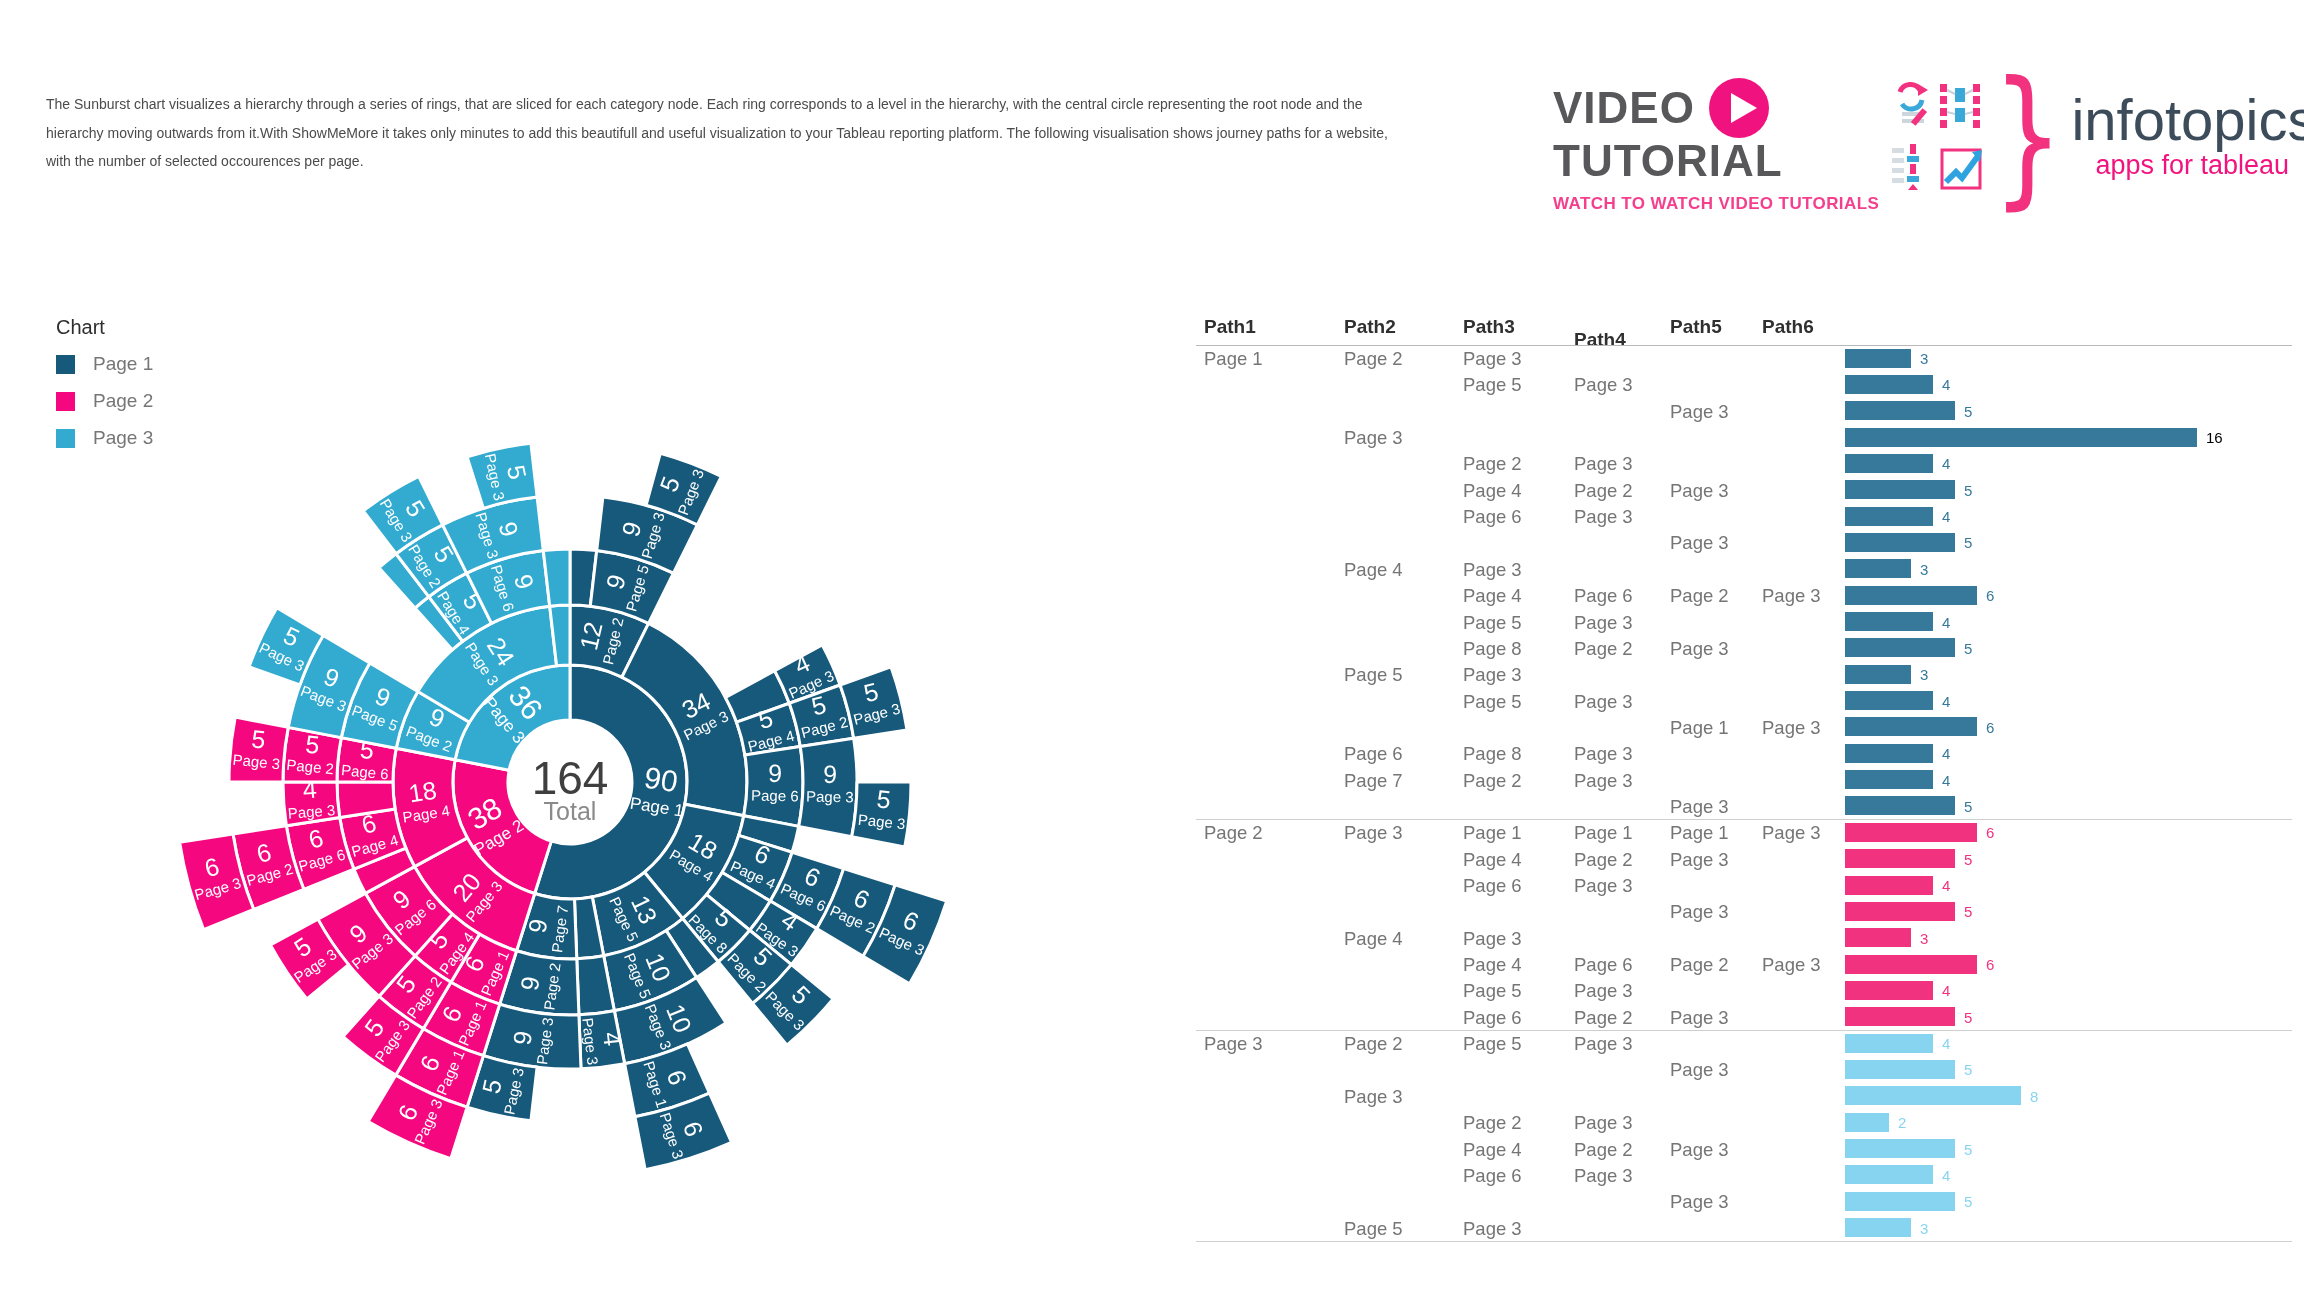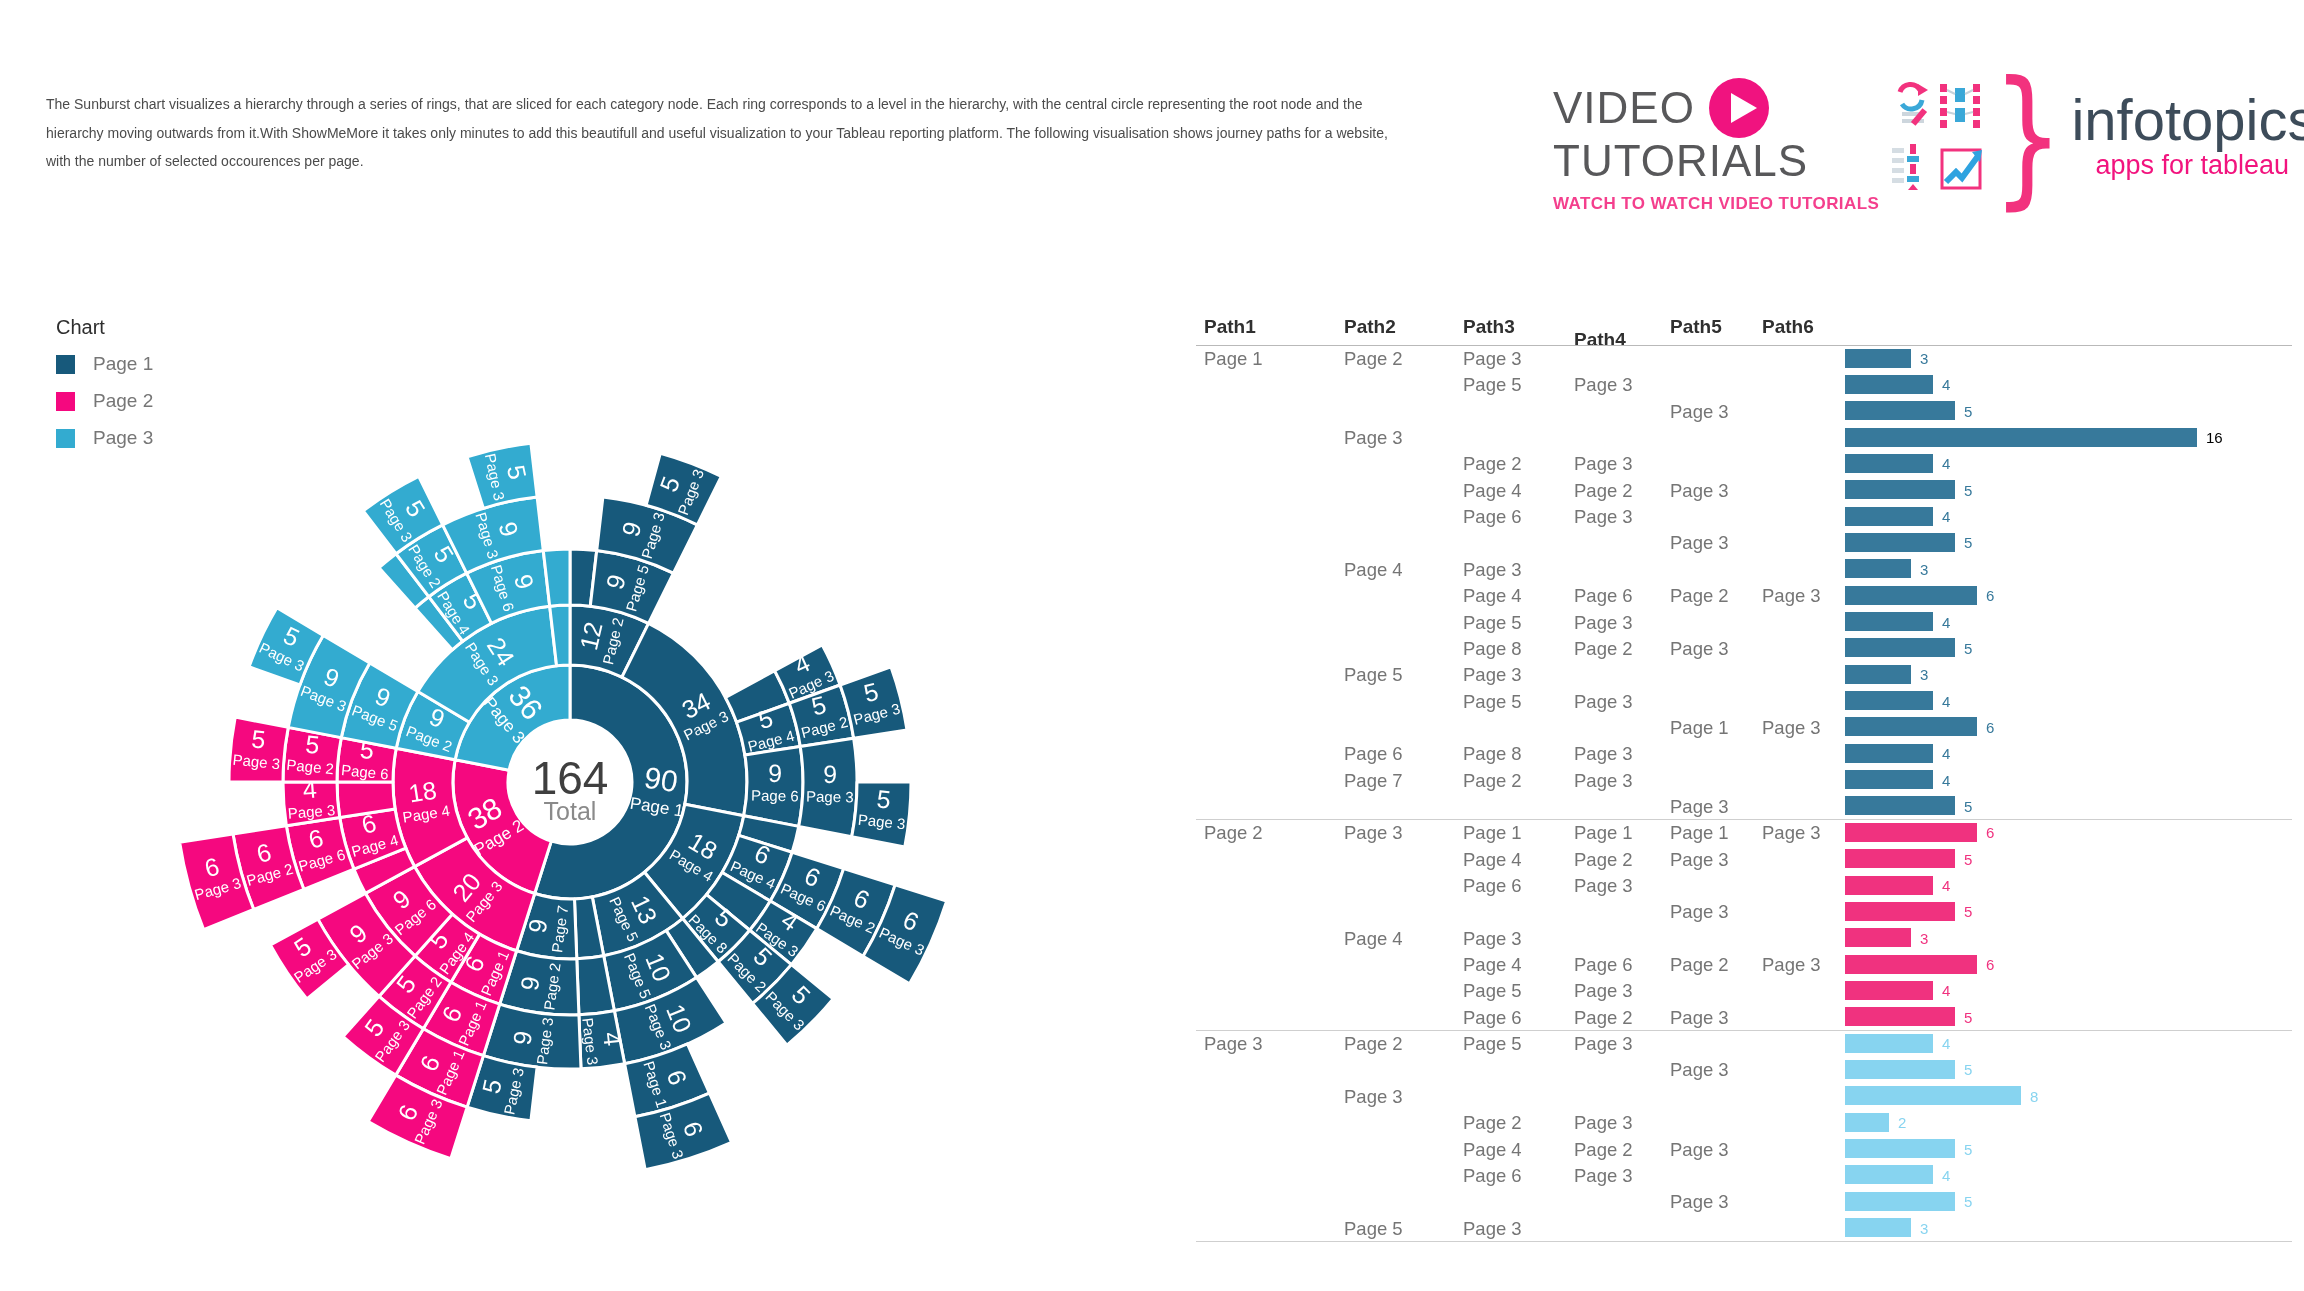--- a/index.html
+++ b/index.html
@@ -8,21 +8,21 @@
     position:relative; width:2304px; height:1291px; background:#ffffff;
     font-family:"Liberation Sans", sans-serif; overflow:hidden;
   }
   .abs { position:absolute; }
   
   #page-title { left:46px; top:30px; font-size:35px; font-weight:bold; color:#ec0c8d; }
   #page-desc  { left:46px; top:90px; width:1358px; font-size:14px; line-height:28.5px; color:#4b4b4b; }
   
   #video-logo { left:1553px; top:78px; width:340px; cursor:pointer; }
   .vt-row { display:flex; align-items:center; gap:14px; }
-  .vt-word { font-size:44px; font-weight:normal; color:#58585a; letter-spacing:1px; line-height:46px; }
+  .vt-word { font-size:44px; font-weight:bold; color:#58585a; letter-spacing:1px; line-height:46px; }
   .vt-play { width:60px; height:60px; border-radius:50%; background:#f0137f; position:relative; }
   .vt-play::after { content:""; position:absolute; left:22px; top:15px;
     border-left:26px solid #ffffff; border-top:15px solid transparent; border-bottom:15px solid transparent; }
   .vt-tagline { margin-top:10px; font-size:17px; font-weight:bold; color:#f43f8d; letter-spacing:0.4px; }
   
   #infotopics-logo { left:1890px; top:76px; display:flex; align-items:center; cursor:pointer; }
   .it-icons { display:grid; grid-template-columns:44px 44px; grid-template-rows:58px 58px; gap:4px; align-items:center; justify-items:center; }
   .it-brace { font-family:"DejaVu Sans", sans-serif; font-size:150px; line-height:120px; color:#f2327e; font-weight:normal; transform:scaleX(0.75); margin:0 -4px 0 -2px; }
   .it-text { display:flex; flex-direction:column; }
   .it-brand { font-size:58px; line-height:56px; color:#3d4c5a; letter-spacing:0px; }
@@ -48,21 +48,21 @@
 
 <div id="app">
 
   <div id="page-desc" class="abs">The Sunburst chart visualizes a hierarchy through a series of rings, that are sliced for each category node. Each ring corresponds to a level in the hierarchy, with the central circle representing the root node and the hierarchy moving outwards from it.With ShowMeMore it takes only minutes to add this beautifull and useful visualization to your Tableau reporting platform. The following visualisation shows journey paths for a website, with the number of selected occourences per page.</div>
 
   <div id="video-logo" class="abs">
     <div class="vt-row">
       <span class="vt-word">VIDEO</span>
       <span class="vt-play"></span>
     </div>
-    <div class="vt-word">TUTORIALS</div>
+    <div class="vt-word">TUTORIAL</div>
     <div class="vt-tagline">WATCH TO WATCH VIDEO TUTORIALS</div>
   </div>
 
   <div id="infotopics-logo" class="abs">
     <div class="it-icons">
       <svg width="44" height="50" viewBox="0 0 44 50">
         <path d="M10 12 A11 11 0 0 1 30 10" fill="none" stroke="#f2327e" stroke-width="5"></path>
         <path d="M32 20 A11 11 0 0 1 12 24" fill="none" stroke="#3aa8d8" stroke-width="5"></path>
         <polygon points="28,4 38,10 28,16" fill="#f2327e"></polygon>
         <rect x="12" y="32" width="22" height="4" fill="#cdd6dd"></rect>

